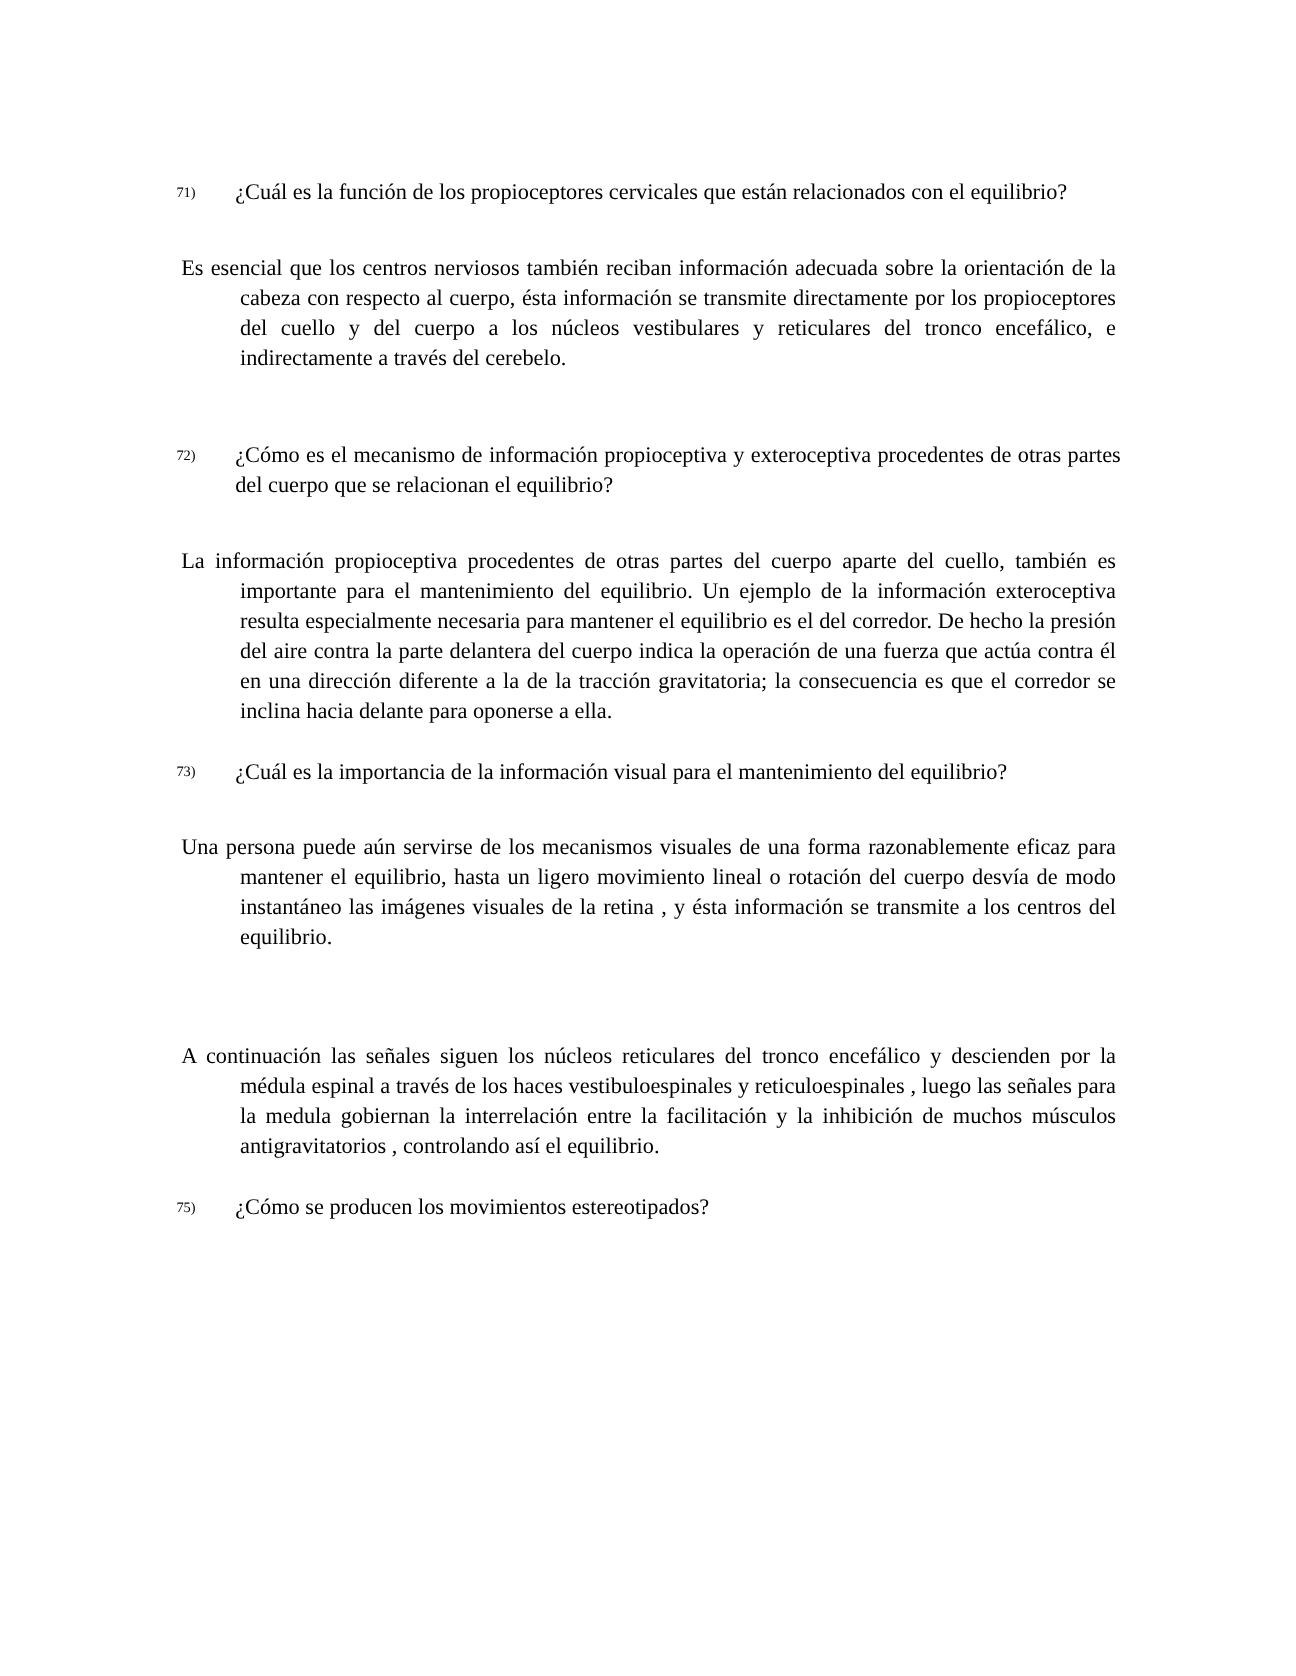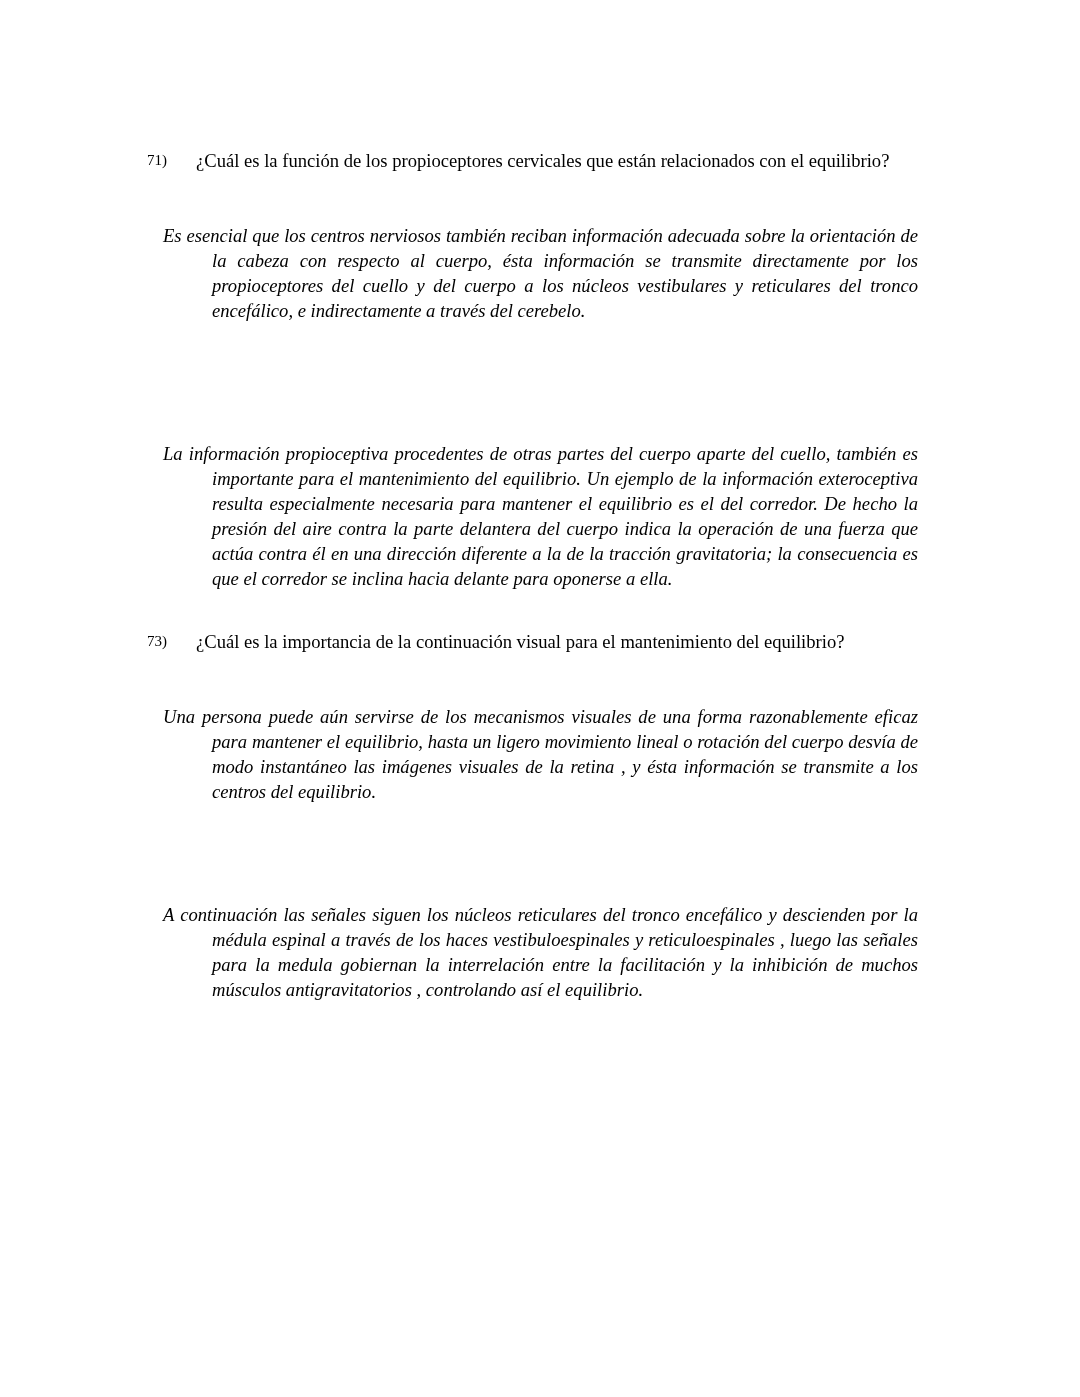--- a/index.html
+++ b/index.html
@@ -42,41 +42,40 @@
     font-size: 18.6px;
     line-height: 25px;
     margin: 0;
   }
   .question .qnum {
     position: absolute;
     left: 0;
     top: 0;
     width: 44px;
     text-align: left;
-    font-size: 15px;
+    font-size: 12px;
     line-height: 25px;
   }
   .question .qtext {
     display: block;
   }
   .justify-left-last {
     text-align: justify;
     text-align-last: left;
   }
 
   
   .answer {
     font-size: 18.6px;
     line-height: 25px;
-    margin: 16px;
+    margin: 4px;
     padding-left: 49px;
     text-indent: -49px;
     text-align: justify;
     text-justify: inter-word;
-    font-style: italic;
   }
   .answer.last-left {
     text-align-last: left;
   }
 
   
   .gap-sm { height: 22px; }
   .gap-md { height: 34px; }
   .gap-xl { height: 52px; }
 </style>
@@ -90,46 +89,54 @@
       <span class="qnum">71)</span>
       <span class="qtext">¿Cuál es la función de los propioceptores cervicales que están relacionados con el equilibrio?</span>
     </div>
 
     <div class="gap-md"></div>
 
     <p class="qa-block answer last-left">Es esencial que los centros nerviosos también reciban información adecuada sobre la orientación de la cabeza con respecto al cuerpo, ésta información se transmite directamente por los propioceptores del cuello y del cuerpo a los núcleos  vestibulares y reticulares del tronco encefálico, e indirectamente a través del cerebelo.</p>
 
     <div class="gap-xl"></div>
 
+    <div class="qa-block question justify-left-last">
+      <span class="qnum">72)</span>
+      <span class="qtext">¿Cómo es el mecanismo de información propioceptiva y exteroceptiva procedentes de otras partes del cuerpo que se relacionan el equilibrio?</span>
+    </div>
 
     <div class="gap-md"></div>
 
     <p class="qa-block answer last-left">La información propioceptiva procedentes de otras partes del cuerpo aparte del cuello, también es importante para el mantenimiento del equilibrio. Un ejemplo de la información exteroceptiva resulta especialmente necesaria para mantener el equilibrio es el del corredor. De hecho la presión del aire contra la parte delantera del cuerpo indica la operación de una fuerza que actúa contra él en una dirección diferente a la de la tracción gravitatoria; la consecuencia es que el corredor se inclina hacia delante para oponerse a ella.</p>
 
     <div class="gap-sm"></div>
 
     <div class="qa-block question justify-left-last">
       <span class="qnum">73)</span>
-      <span class="qtext">¿Cuál es la importancia de la continuación visual para el mantenimiento del equilibrio?</span>
+      <span class="qtext">¿Cuál es la importancia de la información visual para el mantenimiento del equilibrio?</span>
     </div>
 
     <div class="gap-md"></div>
 
     <p class="qa-block answer last-left">Una persona puede aún servirse  de los mecanismos visuales de una forma razonablemente eficaz para mantener el equilibrio, hasta un ligero movimiento lineal  o rotación del cuerpo desvía de modo instantáneo las imágenes visuales de la retina , y ésta información se transmite a los centros del equilibrio.</p>
 
     <div class="gap-sm"></div>
 
 
     <div class="gap-sm"></div>
 
 
     <div class="gap-sm"></div>
 
     <p class="qa-block answer last-left">A continuación las señales siguen los núcleos reticulares del tronco encefálico y descienden por la médula espinal a través de los haces vestibuloespinales  y reticuloespinales , luego las señales para la medula gobiernan la interrelación entre la facilitación y la inhibición de muchos músculos antigravitatorios , controlando así el equilibrio.</p>
 
     <div class="gap-sm"></div>
 
+    <div class="qa-block question justify-left-last">
+      <span class="qnum">75)</span>
+      <span class="qtext">¿Cómo se producen los movimientos estereotipados?</span>
+    </div>
 
     <div class="gap-md"></div>
 
 
   </div>
 </div>
 
 </body></html>

